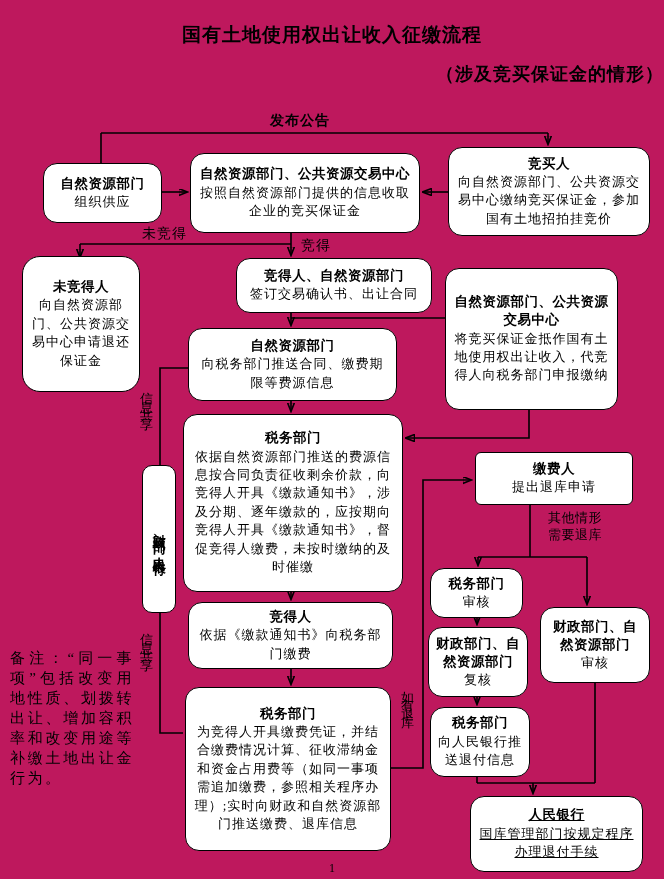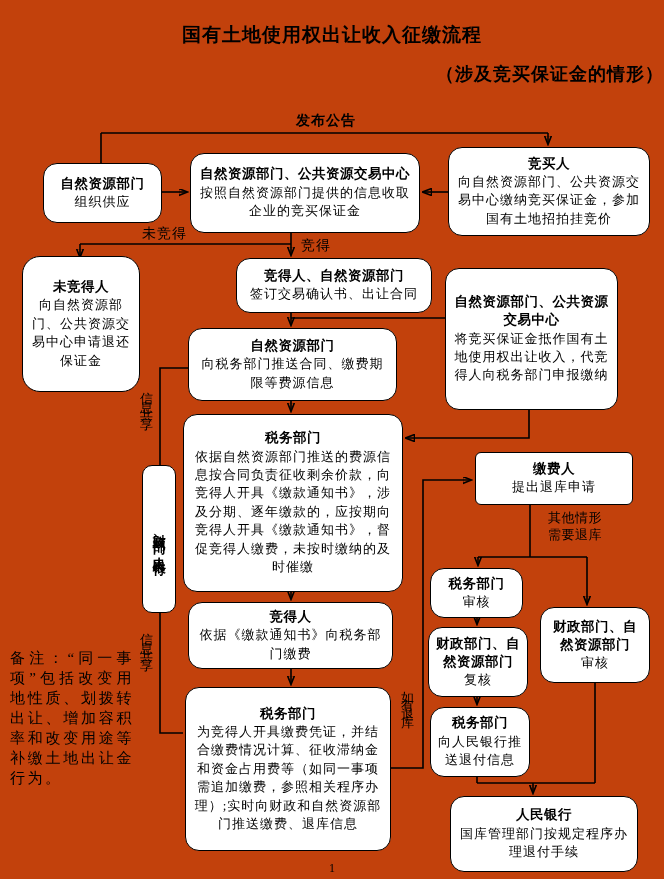--- a/index.html
+++ b/index.html
@@ -1,17 +1,17 @@
 <!DOCTYPE html>
 <html><head>
 <meta charset="utf-8">
 <style>
   html,body{margin:0;padding:0;background:#888;}
   #canvas{
-    position:relative;width:664px;height:879px;background:#c2410c;
+    position:relative;width:664px;height:879px;background:#be185d;
     margin:0 auto;overflow:hidden;
     font-family:"Liberation Serif", serif;color:#000;
   }
   .doc-title{
     position:absolute;left:0;top:22px;width:664px;text-align:center;
     font-family:"Liberation Serif", serif;font-weight:bold;font-size:19px;letter-spacing:1px;
   }
   .doc-subtitle{
     position:absolute;left:0;top:62px;width:664px;text-align:right;
     font-weight:bold;font-size:18px;letter-spacing:1px;
@@ -82,21 +82,21 @@
     <path d="M477 697 V704" marker-end="url(#arr)"></path>
     <path d="M477 777 V783"></path>
     <path d="M595 683 V783"></path>
     <path d="M477 783 H595"></path>
     <path d="M533 783 V793" marker-end="url(#arr)"></path>
   </svg>
 
   <div class="doc-title">国有土地使用权出让收入征缴流程</div>
   <div class="doc-subtitle">（涉及竞买保证金的情形）</div>
 
-  <div class="flow-label bold" style="left:270px;top:112px;width:86px;text-align:right;">发布公告</div>
+  <div class="flow-label bold" style="left:270px;top:112px;width:86px;text-align:left;">发布公告</div>
   <div class="flow-label" style="left:142px;top:225px;">未竞得</div>
   <div class="flow-label" style="left:301px;top:237px;">竞得</div>
   <div class="vtext" style="left:137px;top:382px;">信息共享</div>
   <div class="vtext" style="left:137px;top:623px;">信息共享</div>
   <div class="vtext" style="left:398px;top:681px;">如有退库</div>
   <div class="multi-label" style="left:544px;top:509px;width:62px;text-align:center;">其他情形需要退库</div>
 
   <div class="node" style="left:43px;top:163px;width:119px;height:60px;">
     <div class="node-title">自然资源部门</div>
     <div class="node-body">组织供应</div>
@@ -169,21 +169,21 @@
   <div class="node" style="left:430px;top:707px;width:100px;height:70px;">
     <div class="node-title">税务部门</div>
     <div class="node-body">向人民银行推送退付信息</div>
   </div>
 
   <div class="node" style="left:540px;top:607px;width:110px;height:76px;">
     <div class="node-title">财政部门、自然资源部门</div>
     <div class="node-body">审核</div>
   </div>
 
-  <div class="node" style="left:450px;top:796px;width:188px;height:76px;">
+  <div class="node" style="left:470px;top:796px;width:173px;height:76px;text-decoration:underline;">
     <div class="node-title">人民银行</div>
     <div class="node-body">国库管理部门按规定程序办理退付手续</div>
   </div>
 
   <div class="side-note">备注：“同一事项”包括改变用地性质、划拨转出让、增加容积率和改变用途等补缴土地出让金行为。</div>
   <div class="page-num">1</div>
 
 </div>
 
 </body></html>

